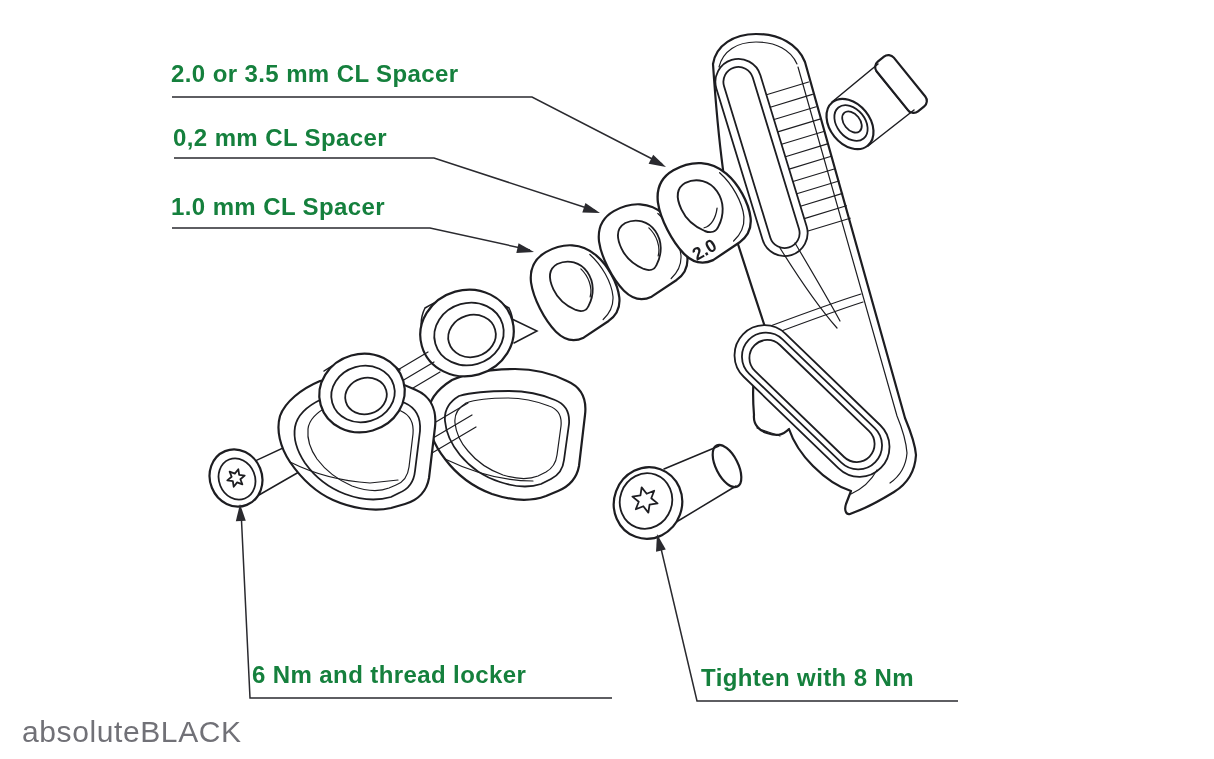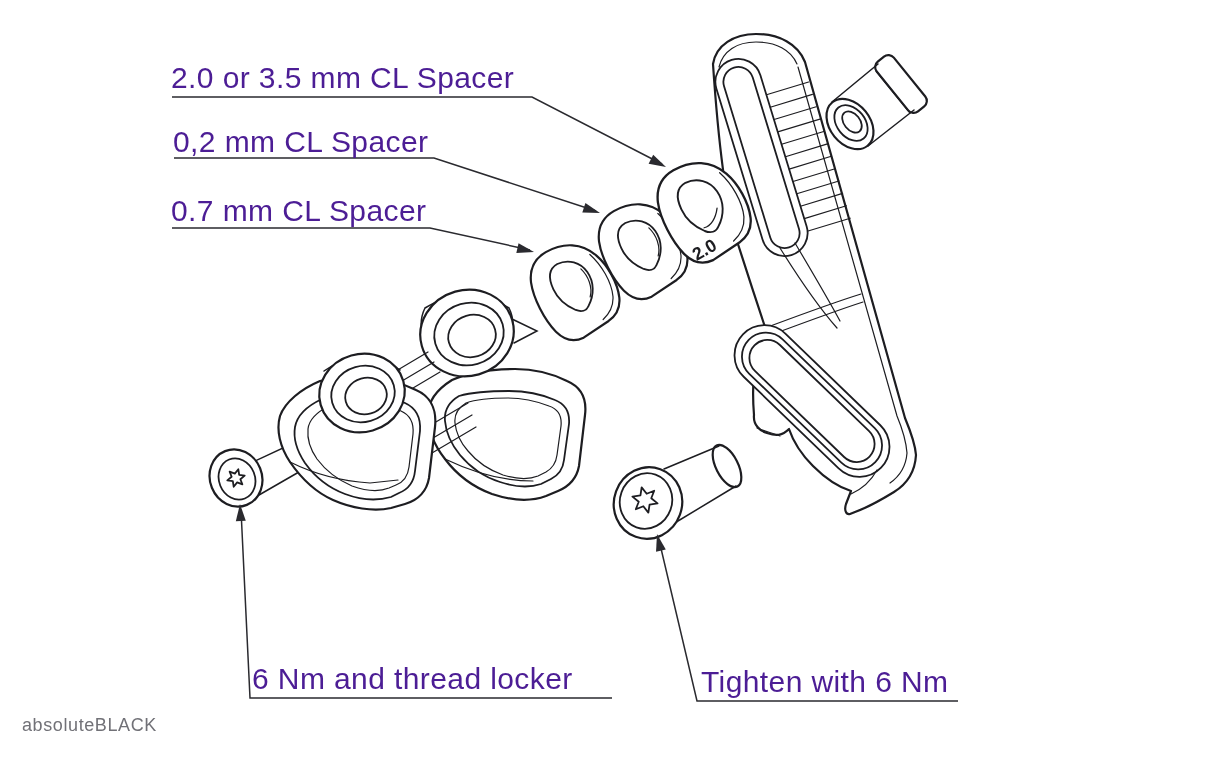--- a/index.html
+++ b/index.html
@@ -1,21 +1,21 @@
 <!DOCTYPE html>
 <html><head>
 <meta charset="utf-8">
 <style>
   html,body{margin:0;padding:0;background:#ffffff;}
   .stage{position:relative;width:1214px;height:759px;background:#ffffff;overflow:hidden;
          font-family:"Liberation Sans",sans-serif;}
   .stage svg{position:absolute;left:0;top:0;}
-  .callout-label{position:absolute;font-size:30px;letter-spacing:.4px;color:#4c1d95;
-                 white-space:nowrap;line-height:1.1;}
-  .brand{position:absolute;left:22px;top:715px;font-size:18px;letter-spacing:.6px;color:#717177;}
+  .callout-label{position:absolute;font-size:24px;letter-spacing:.4px;color:#15803d;
+                 white-space:nowrap;line-height:1.1;font-weight:bold;}
+  .brand{position:absolute;left:22px;top:715px;font-size:30px;letter-spacing:.6px;color:#717177;}
   .brand .b-prefix{text-transform:none;}
   .brand .b-suffix{text-transform:none;}
   
   .outline{fill:#ffffff;stroke:#1d1d21;stroke-width:2.2;stroke-linejoin:round;stroke-linecap:round;}
   .outline2{fill:#ffffff;stroke:#1d1d21;stroke-width:1.8;stroke-linejoin:round;}
   .line{fill:none;stroke:#1d1d21;stroke-width:1.5;stroke-linecap:round;}
   .thin{fill:none;stroke:#1d1d21;stroke-width:1.2;stroke-linecap:round;}
   .callout-line{fill:none;stroke:#2a2a2f;stroke-width:1.5;stroke-linecap:butt;}
   .arrowhead{fill:#2a2a2f;stroke:none;}
   .mark-text{font-family:"Liberation Sans",sans-serif;font-size:17px;font-weight:bold;fill:#1d1d21;}
@@ -186,19 +186,19 @@
     <path class="arrowhead" transform="translate(534,252) rotate(13)" d="M0,0 L-17,5 L-17,-5 Z"></path>
     <path class="callout-line" d="M612,698 L250,698 L241,510"></path>
     <path class="arrowhead" transform="translate(240,504) rotate(-92.7)" d="M0,0 L-17,5 L-17,-5 Z"></path>
     <path class="callout-line" d="M958,701 L697,701 L659,540"></path>
     <path class="arrowhead" transform="translate(657,534) rotate(-103.3)" d="M0,0 L-17,5 L-17,-5 Z"></path>
   </g>
 </svg>
 
 <div class="callout-label" style="left:171px;top:61px">2.0 or 3.5 mm CL Spacer</div>
 <div class="callout-label" style="left:173px;top:125px">0,2 mm CL Spacer</div>
-<div class="callout-label" style="left:171px;top:194px">0.7 mm CL Spacer</div>
+<div class="callout-label" style="left:171px;top:194px">1.0 mm CL Spacer</div>
 <div class="callout-label" style="left:252px;top:662px">6 Nm and thread locker</div>
-<div class="callout-label" style="left:701px;top:665px">Tighten with 6 Nm</div>
+<div class="callout-label" style="left:701px;top:665px">Tighten with 8 Nm</div>
 
 <div class="brand"><span class="b-prefix">absolute</span><span class="b-suffix">BLACK</span></div>
 
 </div>
 
 </body></html>

